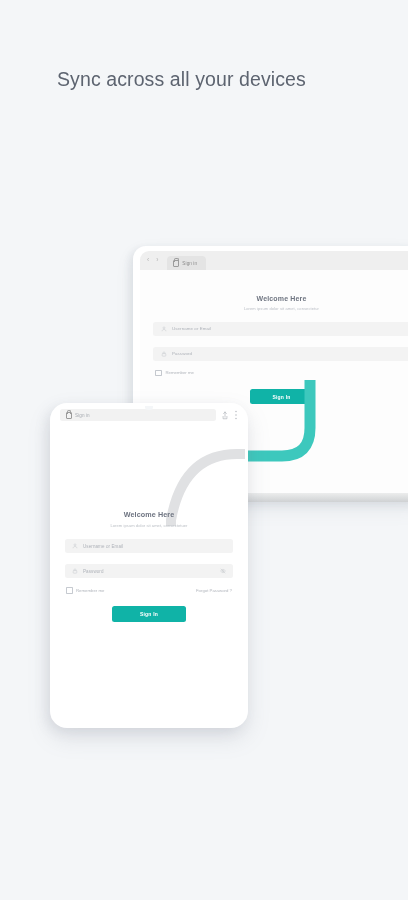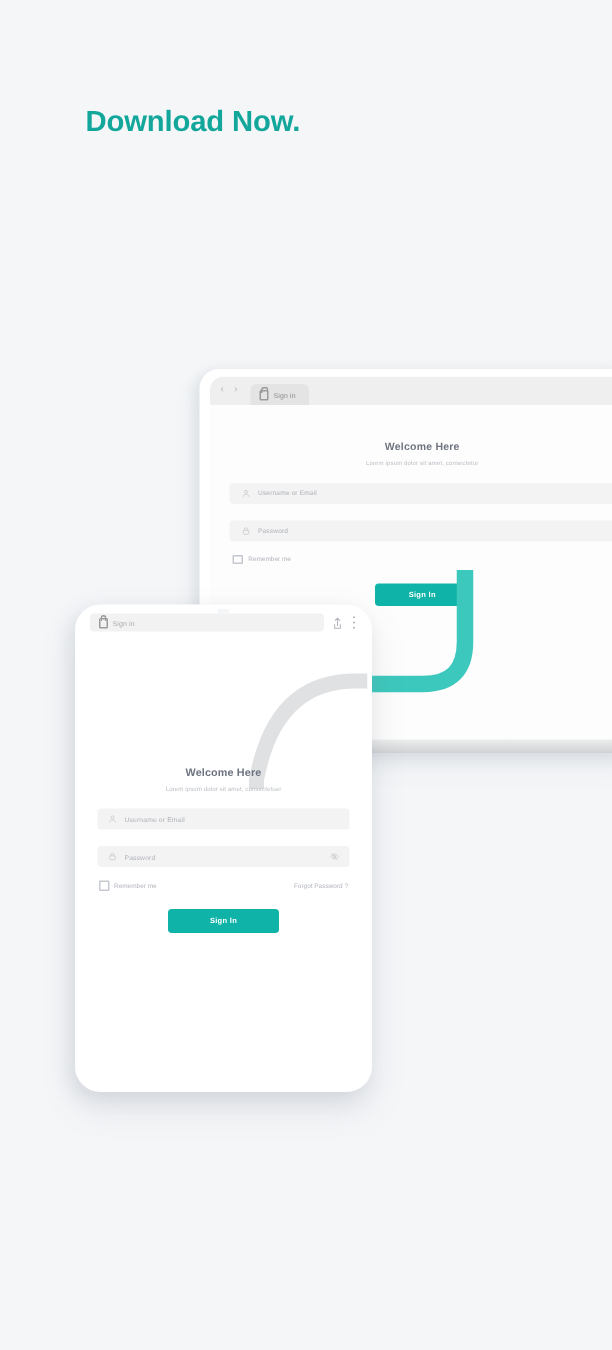--- a/index.html
+++ b/index.html
@@ -344,21 +344,21 @@
     width: 8px;
     height: 7px;
     background: #f4f6f8;
     border-radius: 0 0 3px 3px;
   }
 </style>
 </head>
 <body>
 
 <div class="headline">
-  <div class="headline-line2">Download Now.</div>
+  <div class="headline-line1">Sync across all your devices</div>
 </div>
 
 <div class="stage">
 
   <div class="tablet">
     <div class="tablet-inner">
 
       <div class="tab-bar">
         <span class="nav-arrow">‹</span>
         <span class="nav-arrow">›</span>

